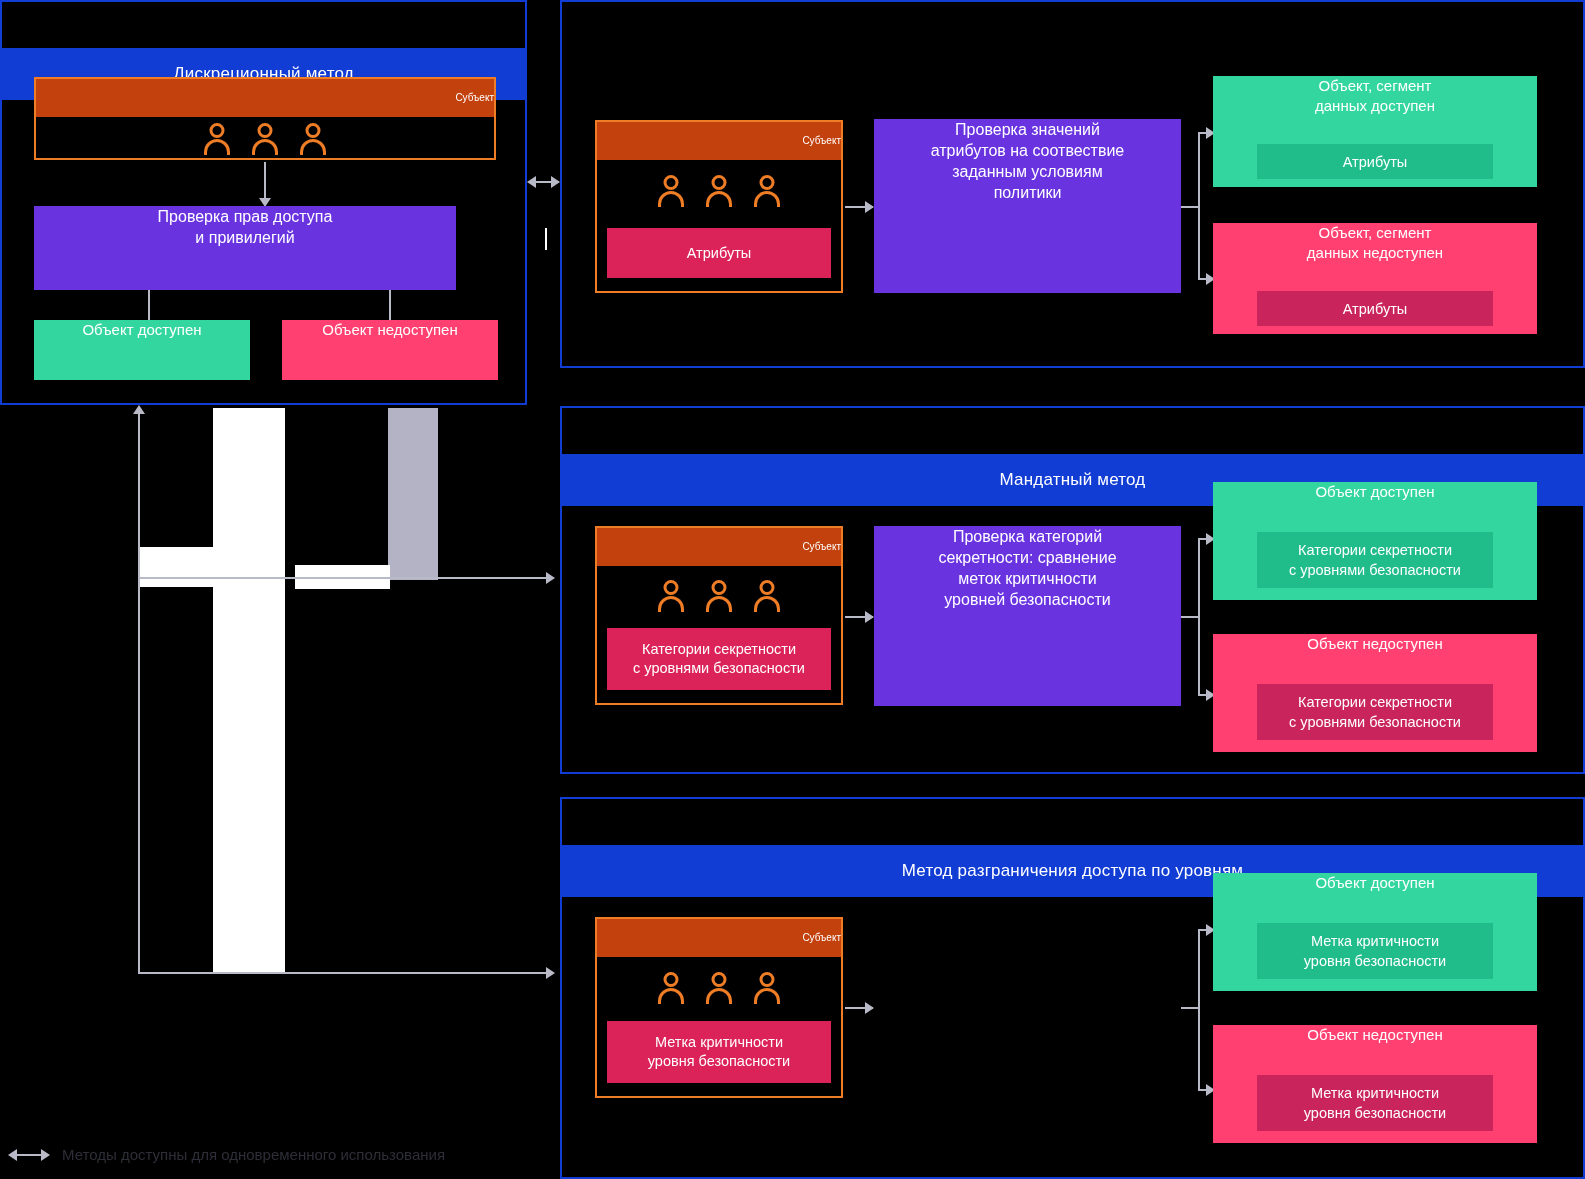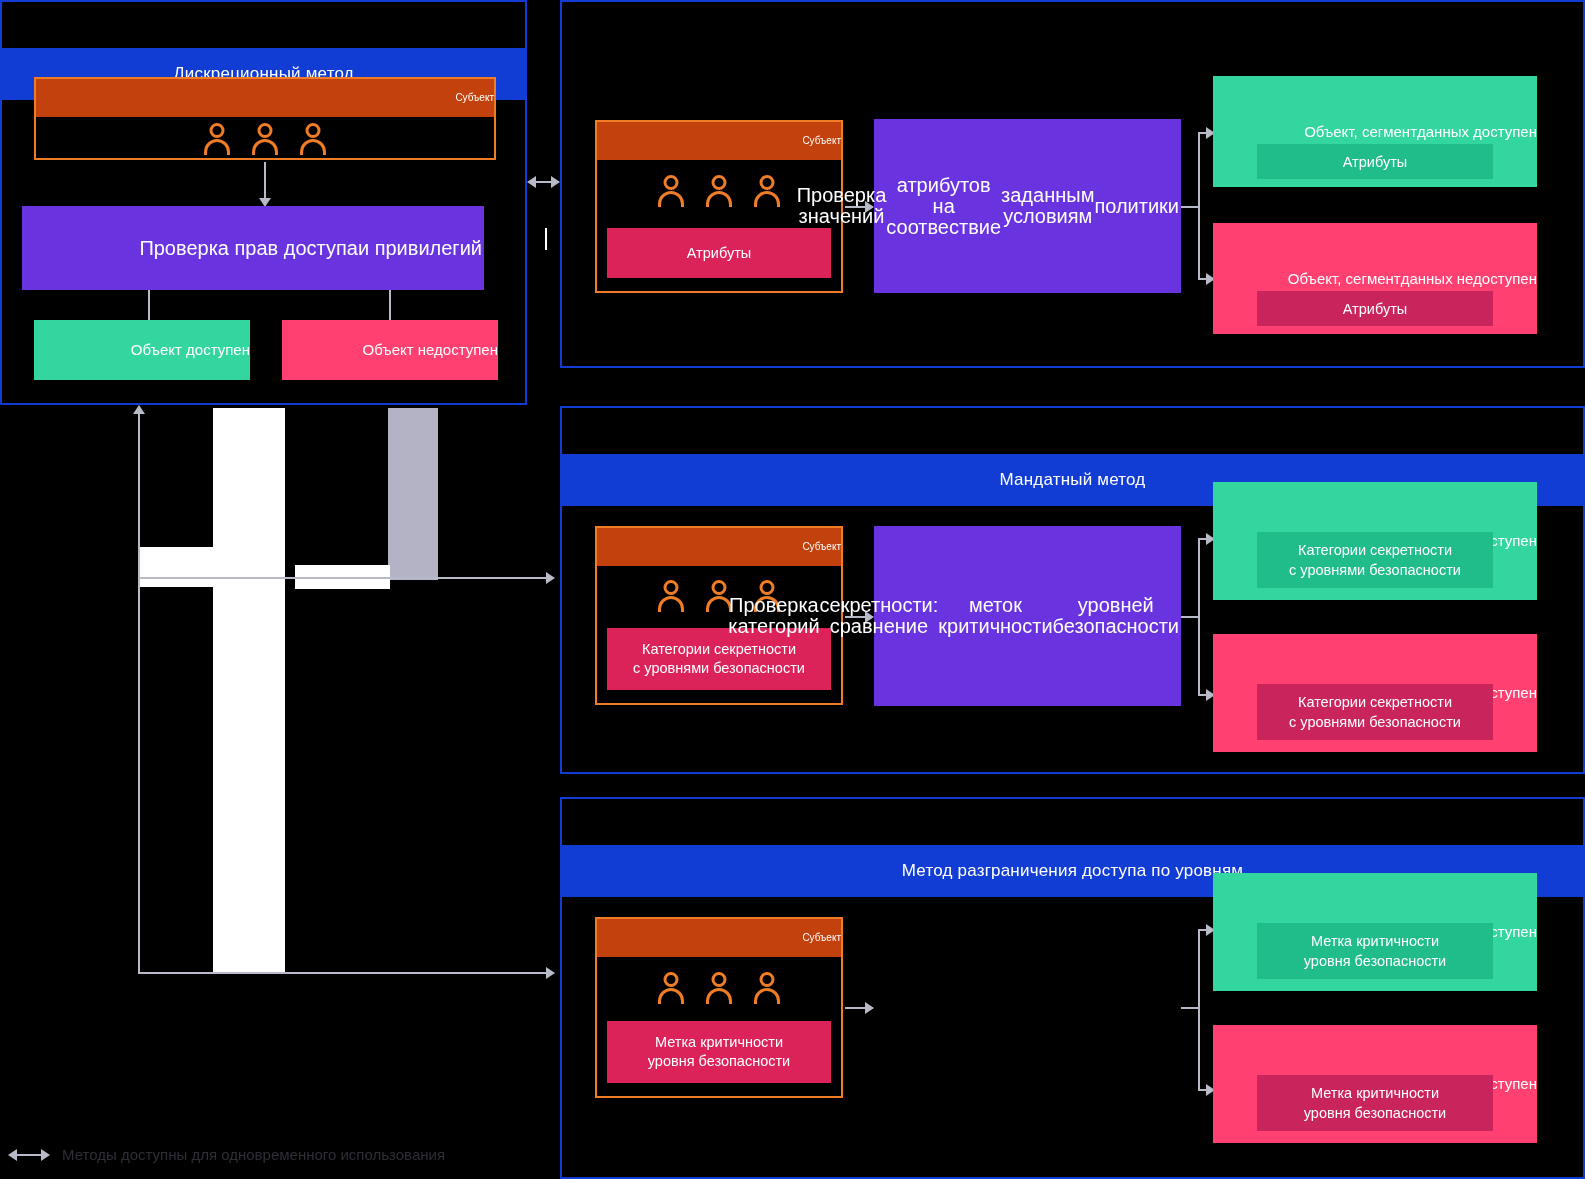--- a/index.html
+++ b/index.html
@@ -20,23 +20,23 @@
   .person{width:26px;height:30px;position:relative;}
   .person .head{position:absolute;left:50%;top:0;transform:translateX(-50%);
        width:15px;height:15px;border:3px solid #EE7D26;border-radius:50%;box-sizing:border-box;}
   .person .body{position:absolute;left:50%;top:16px;transform:translateX(-50%);
        width:26px;height:16px;border:3px solid #EE7D26;border-bottom:none;
        border-radius:13px 13px 0 0;box-sizing:border-box;}
   .badge{position:absolute;left:10px;right:10px;display:flex;align-items:center;
        justify-content:center;text-align:center;font-size:14.5px;line-height:19px;color:#fff;}
 
   
-  .box{position:absolute;box-sizing:border-box;display:flex;flex-direction:row;
-       align-items:center;justify-content:flex-end;text-align:center;}
-  .purple{background:#6A33E0;font-size:20px;line-height:21px;padding:0 2px;}
+  .box{position:absolute;box-sizing:border-box;display:flex;flex-direction:column;
+       align-items:center;justify-content:flex-start;text-align:center;}
+  .purple{background:#6A33E0;font-size:16px;line-height:21px;padding:0 2px;}
   .green{background:#34D6A0;}
   .pink{background:#FF4070;}
   .box-title{font-size:15px;line-height:20px;text-align:center;}
   .inner{position:absolute;left:44px;right:44px;display:flex;align-items:center;
        justify-content:center;text-align:center;font-size:14.5px;line-height:20px;}
   .inner.g{background:#20BC89;}
   .inner.p{background:#C9245C;}
 
   .crim{background:#DB2359;}
 
@@ -81,21 +81,21 @@
         <div class="person">
             <div class="head"></div>
             <div class="body"></div>
           </div>
       </div>
     </div>
 
     <div class="ln vln" style="left:262px;top:116px;height:42px;"></div>
     <div class="arrow-d" style="left:257px;top:152px;"></div>
 
-    <div class="box purple" style="left:20px;top:160px;width:462px;height:84px;">
+    <div class="box purple" style="left:32px;top:160px;width:422px;height:84px;">
       <div>Проверка прав доступа</div>
       <div>и привилегий</div>
     </div>
 
     <div class="ln vln" style="left:146px;top:244px;height:38px;"></div>
     <div class="arrow-d" style="left:141px;top:276px;"></div>
     <div class="ln vln" style="left:387px;top:244px;height:38px;"></div>
     <div class="arrow-d" style="left:382px;top:276px;"></div>
 
     <div class="box green" style="left:32px;top:274px;width:216px;height:60px;">

